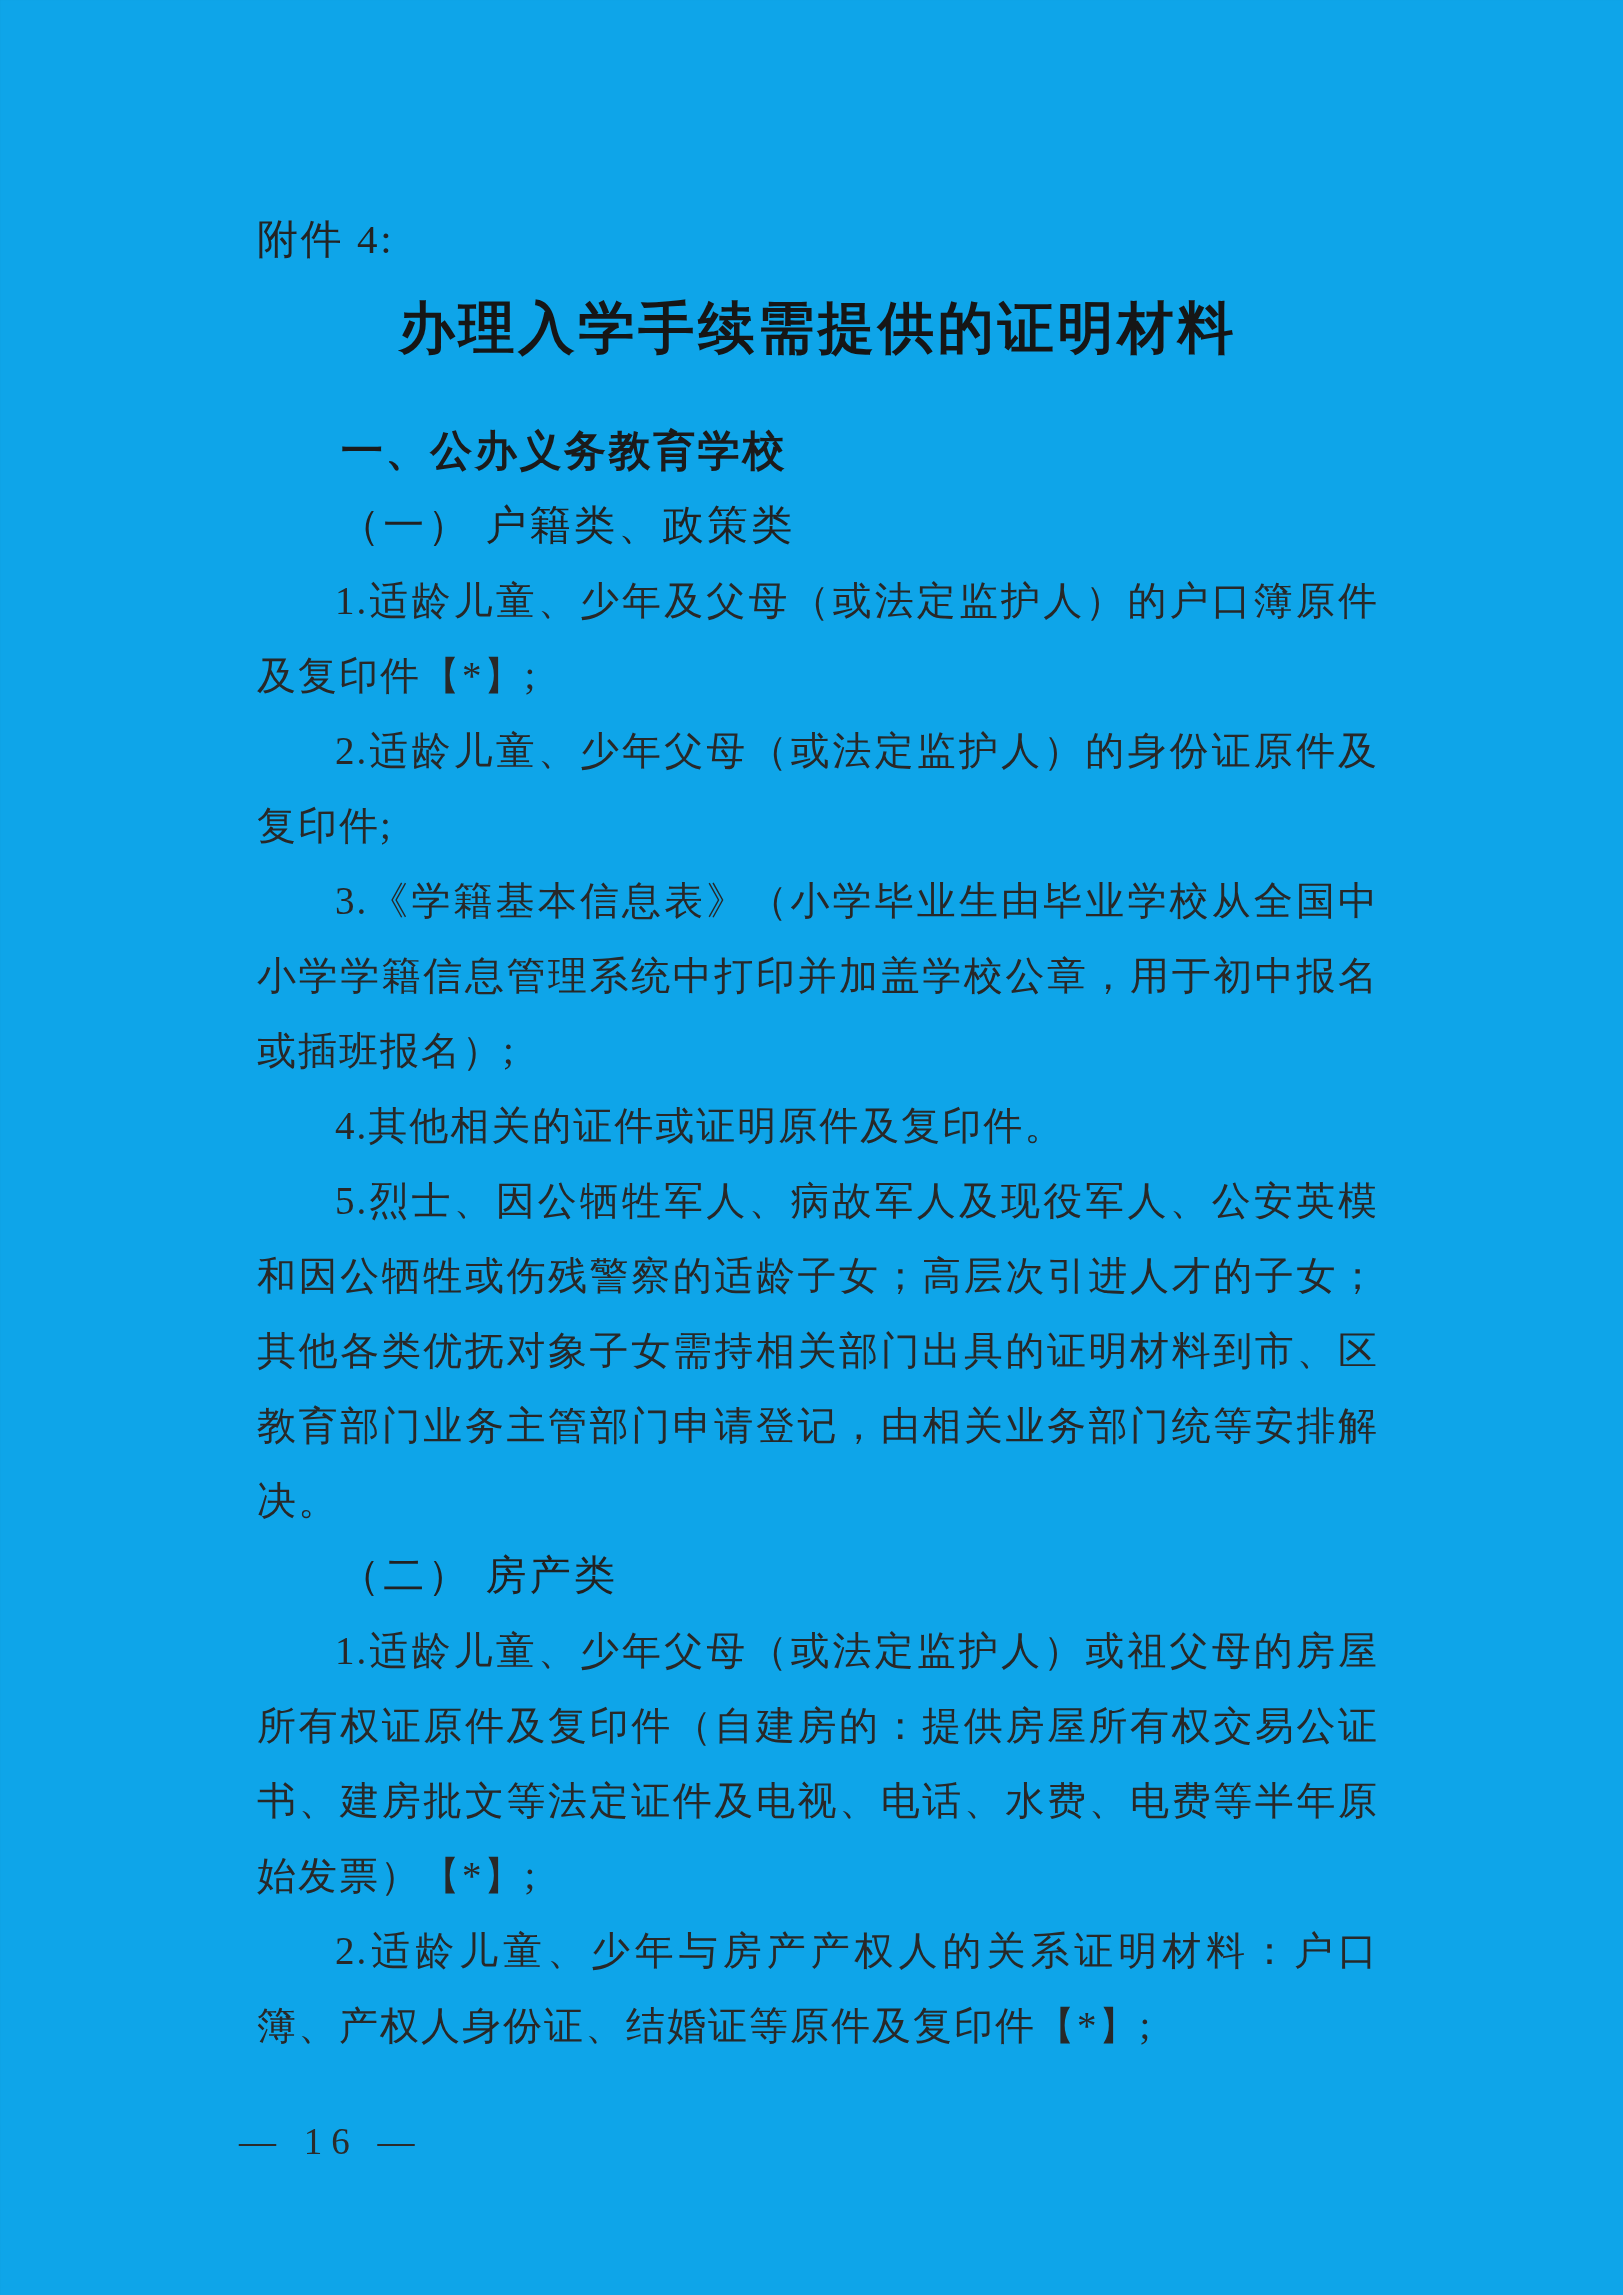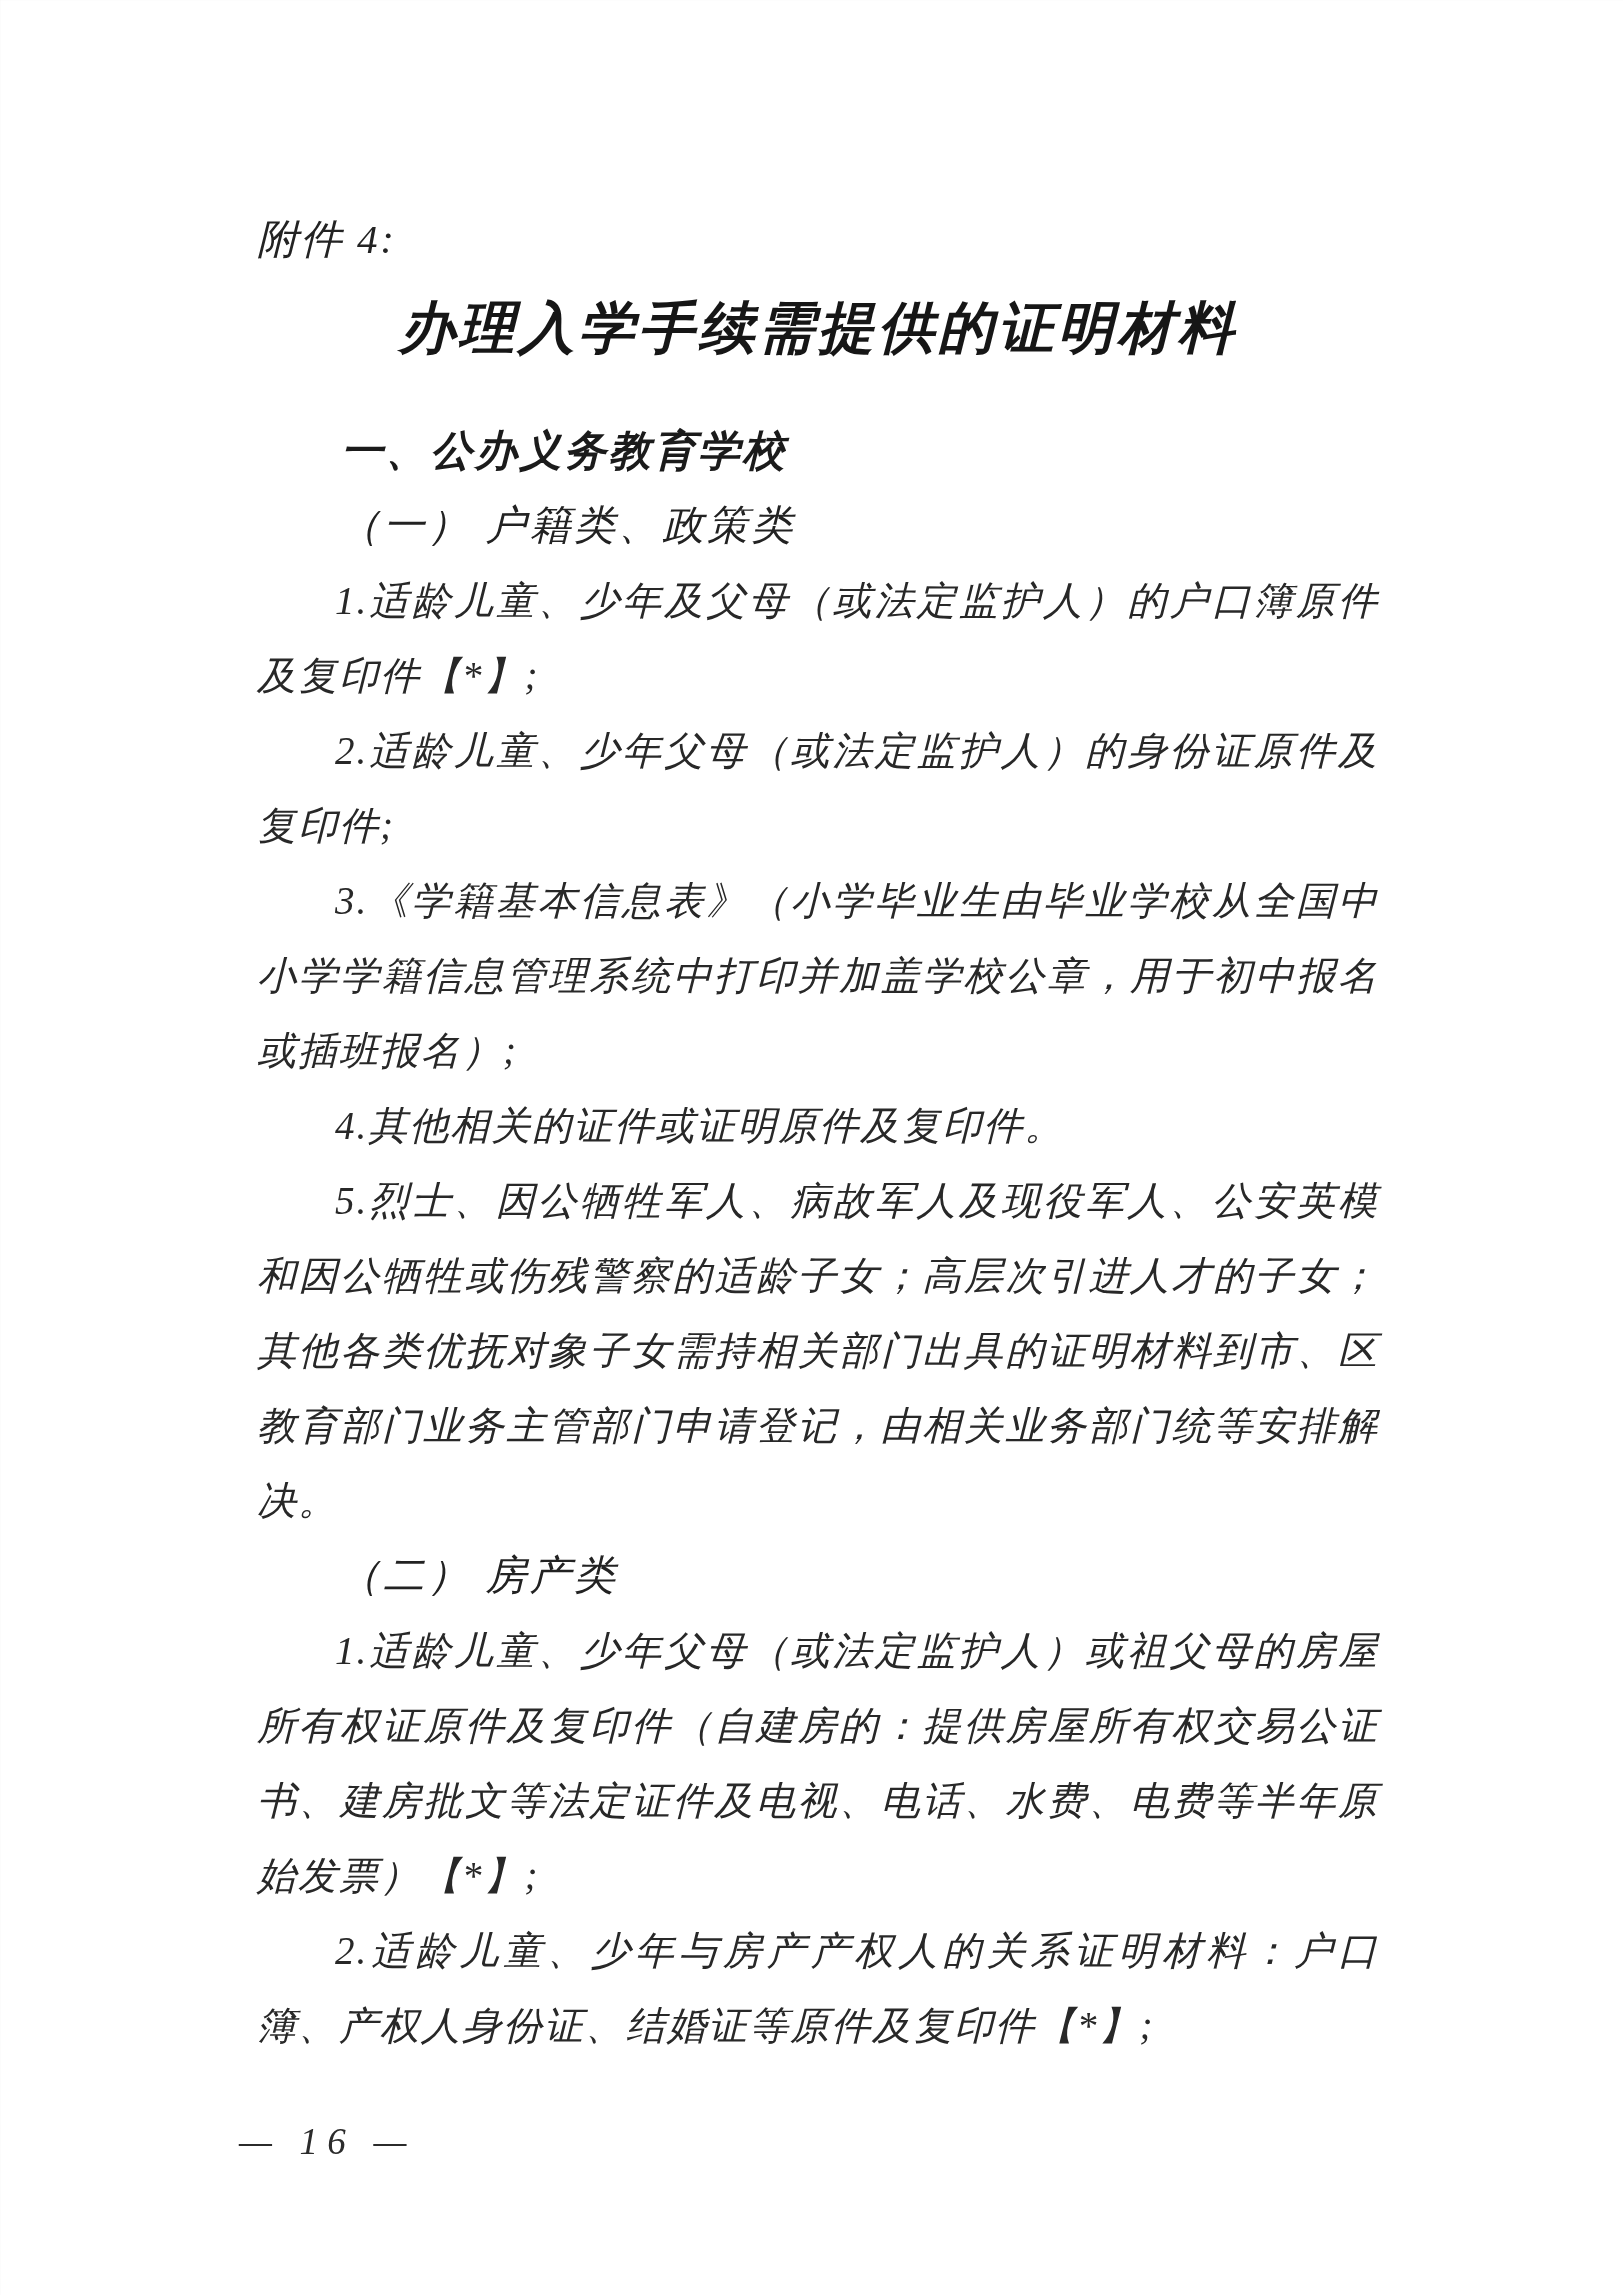--- a/index.html
+++ b/index.html
@@ -5,27 +5,26 @@
   html, body {
     margin: 0;
     padding: 0;
     background: #e8e8e6;
   }
   .page {
     position: relative;
     width: 1623px;
     height: 2295px;
     margin: 0 auto;
-    background: #ffffff;
+    background: #0ea5e9;
     box-sizing: border-box;
     padding: 202px 244px 0 257px;
     overflow: hidden;
     color: #262626;
     font-family: "Liberation Serif", "DejaVu Serif", serif;
-    font-style: italic;
   }
   
   .page::before {
     content: "";
     position: absolute;
     inset: 0;
     background:
       linear-gradient(90deg, rgba(0,0,0,0.012) 0 1.3px, transparent 1.3px 105px),
       linear-gradient(180deg, rgba(0,0,0,0.008) 0 0.7px, transparent 0.7px 59px);
     pointer-events: none;

